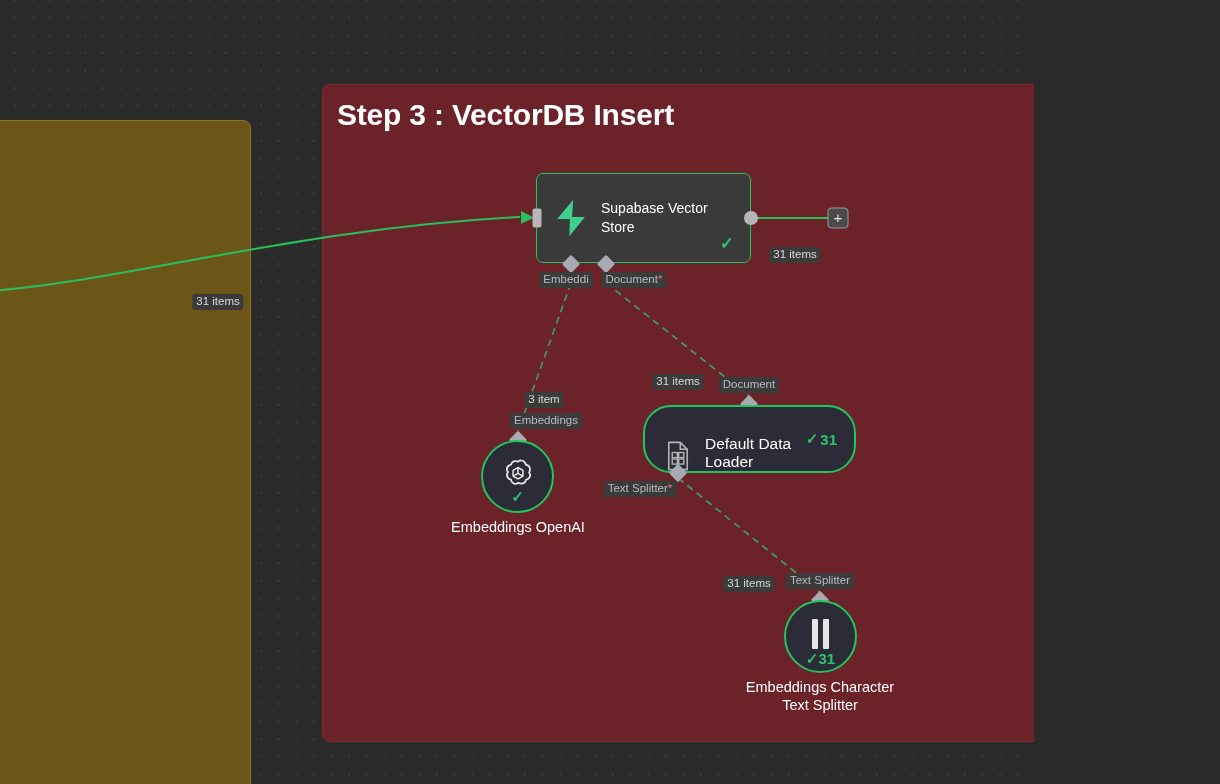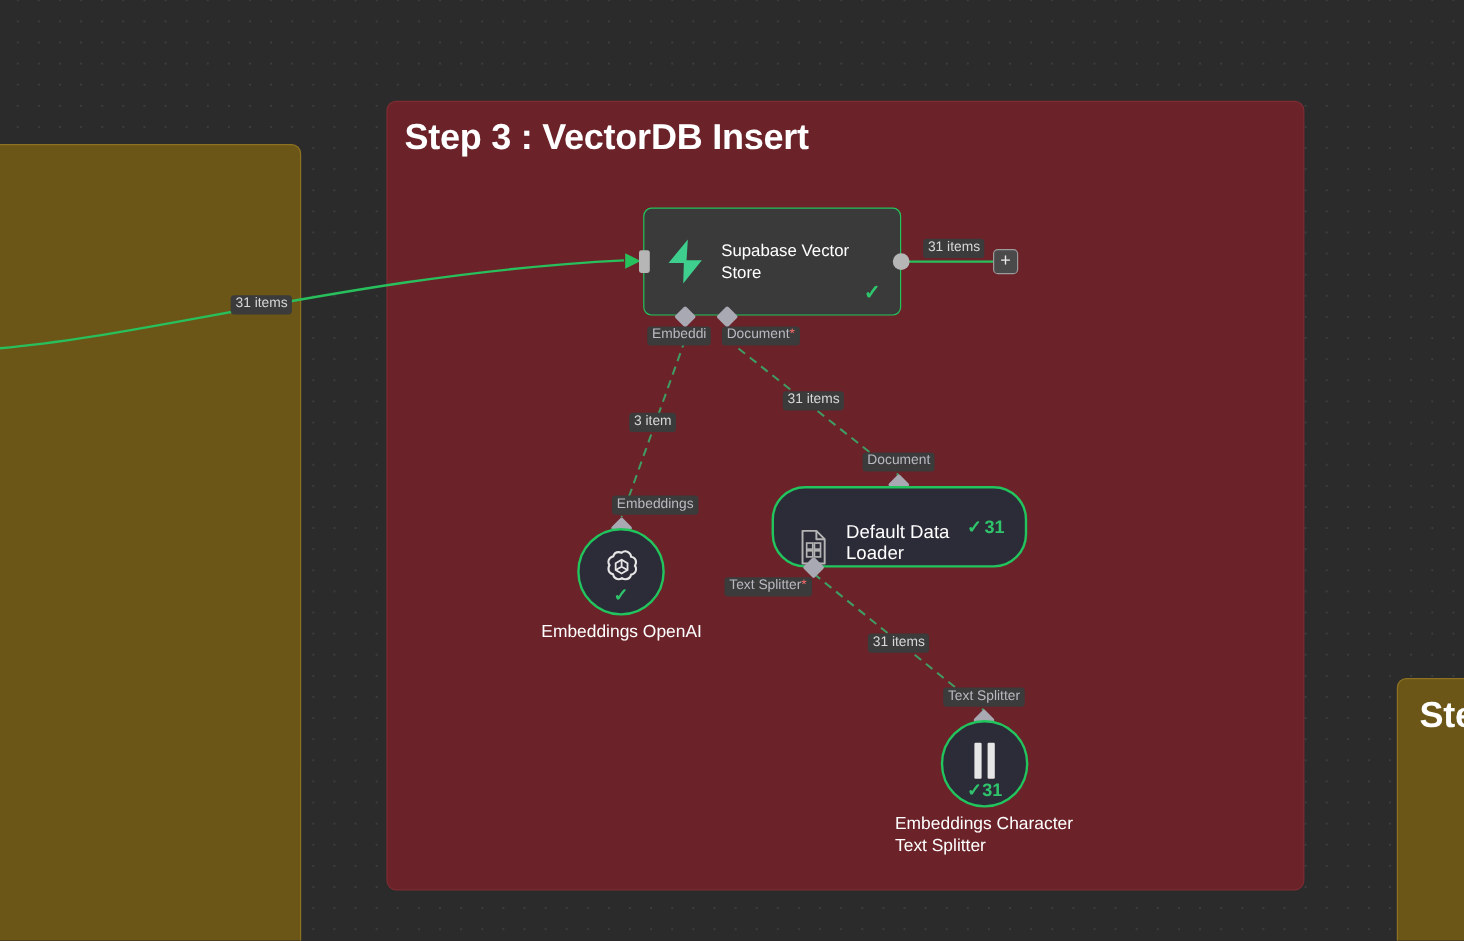--- a/index.html
+++ b/index.html
@@ -2,21 +2,21 @@
 <html><head>
 <meta charset="utf-8">
 <style>
   html, body {
     margin: 0;
     padding: 0;
     background: #2a2a2a;
   }
   #canvas {
     position: relative;
-    width: 1220px;
+    width: 1034px;
     height: 784px;
     overflow: hidden;
     background-color: #2b2b2b;
     background-image: radial-gradient(circle, #3d3d3d 1.1px, transparent 1.2px);
     background-size: 17.6px 17.6px;
     background-position: 6px 9px;
     font-family: "Liberation Sans", sans-serif;
     -webkit-font-smoothing: antialiased;
   }
 
@@ -83,20 +83,21 @@
   .edge-label {
     position: absolute;
     font-size: 11.5px;
     color: #d8d8d8;
     background: #3b3b3b;
     padding: 1px 4px 2px 4px;
     border-radius: 3px;
     white-space: nowrap;
     transform: translate(-50%, -50%);
     line-height: 13px;
+    margin-top: 48px;
   }
   .port-label {
     position: absolute;
     font-size: 11.5px;
     color: #b9b9c2;
     background: #3b3b3b;
     padding: 1px 4px 2px 4px;
     border-radius: 3px;
     white-space: nowrap;
     transform: translate(-50%, -50%);
@@ -160,21 +161,21 @@
     border-radius: 50%;
     display: flex;
     align-items: center;
     justify-content: center;
   }
   .circle-caption {
     position: absolute;
     color: #ffffff;
     font-size: 14.5px;
     line-height: 18px;
-    text-align: left;
+    text-align: center;
     white-space: pre-line;
     transform: translateX(-50%);
   }
   .circle-check {
     position: absolute;
     bottom: 7px;
     left: 0;
     width: 100%;
     text-align: center;
     color: #2fc46c;

